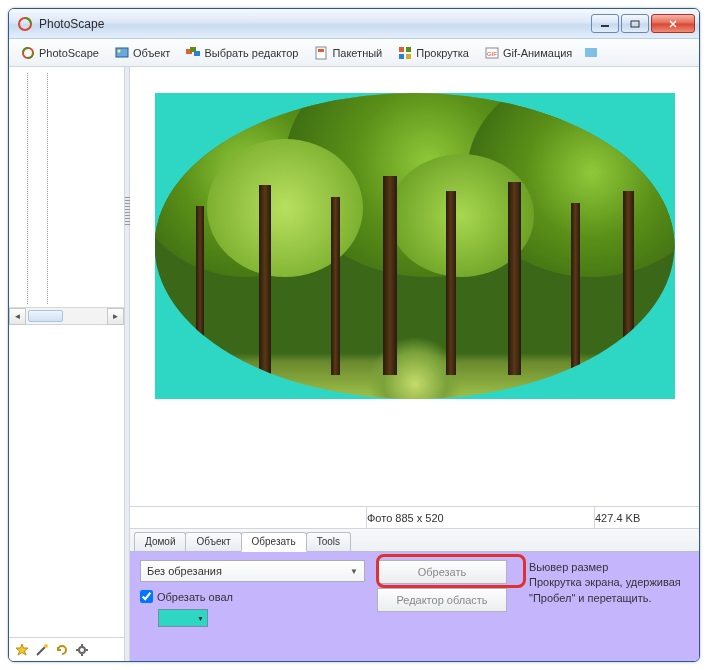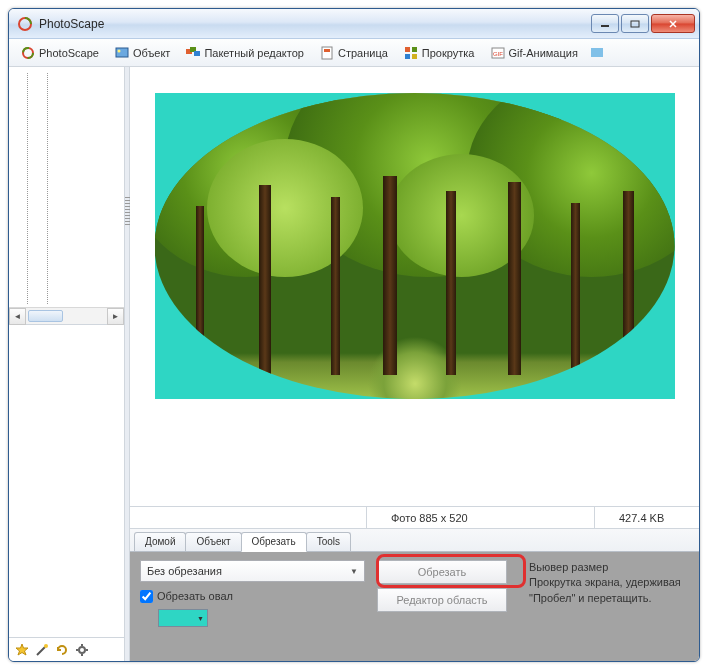--- a/index.html
+++ b/index.html
@@ -100,53 +100,53 @@
     radial-gradient(circle at 50% 95%, #c4dc6a 0%, #7ba23a 8%, transparent 12%),
     linear-gradient(#3a6818 85%, #6b8a2e 88%, #9fc24a 100%);
 }
 .trunk { position:absolute; bottom:8%; width:10px; background:linear-gradient(90deg,#2a1b0a,#5a3818,#2a1b0a); }
 .foliage { position:absolute; background:radial-gradient(circle,#8fc93a 0%,#5a9018 40%,#2e5a0f 100%); border-radius:50%; }
 
 .info-bar {
   height:22px; border-top:1px solid #d0d6dd;
   display:flex; align-items:stretch;
 }
-.info-cell { border-left:1px solid #d0d6dd; padding:3px 24px; font-size:11px; color:#333; display:flex; align-items:center; }
+.info-cell { border-left:1px solid #d0d6dd; padding:3px 0; font-size:11px; color:#333; display:flex; align-items:center; }
 .info-cell:first-child { border-left:none; flex:0 0 236px; }
 .info-cell.photo { flex:0 0 228px; }
 .info-cell.size { flex:1; }
 
 .tabs-row {
   height:23px; border-top:1px solid #d0d6dd;
   display:flex; align-items:flex-end; padding-left:4px; gap:0;
   background:linear-gradient(#f7f8fa,#eef1f5);
 }
 .sub-tab {
   padding:3px 10px 4px; font-size:10px; color:#333;
   border:1px solid #b8bfc8; border-bottom:none;
   background:linear-gradient(#fafbfd,#e8ecf2);
   border-radius:3px 3px 0 0; margin-right:-1px;
   cursor:pointer;
 }
 .sub-tab.active { background:#fff; border-bottom:1px solid #fff; margin-bottom:-1px; position:relative; z-index:2; }
 
 .panel {
-  flex:0 0 110px; border-top:1px solid #b8bfc8; background:#a3a3a3;
+  flex:0 0 110px; border-top:1px solid #b8bfc8; background:#c4b5fd;
   padding:8px 10px; font-size:11px; color:#333;
   display:flex; gap:12px; position:relative;
 }
 .col1 { width:225px; }
 .combo {
   width:100%; height:22px; border:1px solid #abadb3;
   background:linear-gradient(#fff,#f2f3f5);
   display:flex; align-items:center; padding:0 6px; justify-content:space-between;
   cursor:pointer;
 }
 .combo .arrow { font-size:8px; color:#555; }
-.check-row { margin-top:8px; display:flex; gap:4px; }
+.check-row { margin-top:8px; display:flex; align-items:center; gap:4px; }
 .check-row input { width:13px; height:13px; }
 .color-btn {
   width:50px; height:18px; margin-top:6px; margin-left:18px;
   border:1px solid #7a8a9a; background:#2ed6c4;
   display:flex; align-items:center; justify-content:flex-end; padding-right:3px;
   cursor:pointer;
 }
 .color-btn .arrow { font-size:7px; color:#333; }
 
 .col2 { width:140px; }
@@ -207,28 +207,28 @@
           <circle cx="5" cy="6" r="1.5" fill="#fff176"></circle>
         </svg>
       <span>Объект</span>
     </div>
     <div class="tool-tab">
       <svg class="ticon" viewBox="0 0 16 16">
           <rect x="1" y="4" width="6" height="5" fill="#e06030"></rect>
           <rect x="5" y="2" width="6" height="5" fill="#5a9018"></rect>
           <rect x="9" y="6" width="6" height="5" fill="#3080d0"></rect>
         </svg>
-      <span>Пакетный редактор</span>
+      <span>Выбрать редактор</span>
     </div>
     <div class="tool-tab">
       <svg class="ticon" viewBox="0 0 16 16">
           <rect x="3" y="2" width="10" height="12" fill="#fff" stroke="#888"></rect>
           <rect x="5" y="4" width="6" height="3" fill="#e06030"></rect>
         </svg>
-      <span>Страница</span>
+      <span>Пакетный</span>
     </div>
     <div class="tool-tab">
       <svg class="ticon" viewBox="0 0 16 16">
           <rect x="2" y="2" width="5" height="5" fill="#e06030"></rect>
           <rect x="9" y="2" width="5" height="5" fill="#5a9018"></rect>
           <rect x="2" y="9" width="5" height="5" fill="#3080d0"></rect>
           <rect x="9" y="9" width="5" height="5" fill="#d0b020"></rect>
         </svg>
       <span>Прокрутка</span>
     </div>

